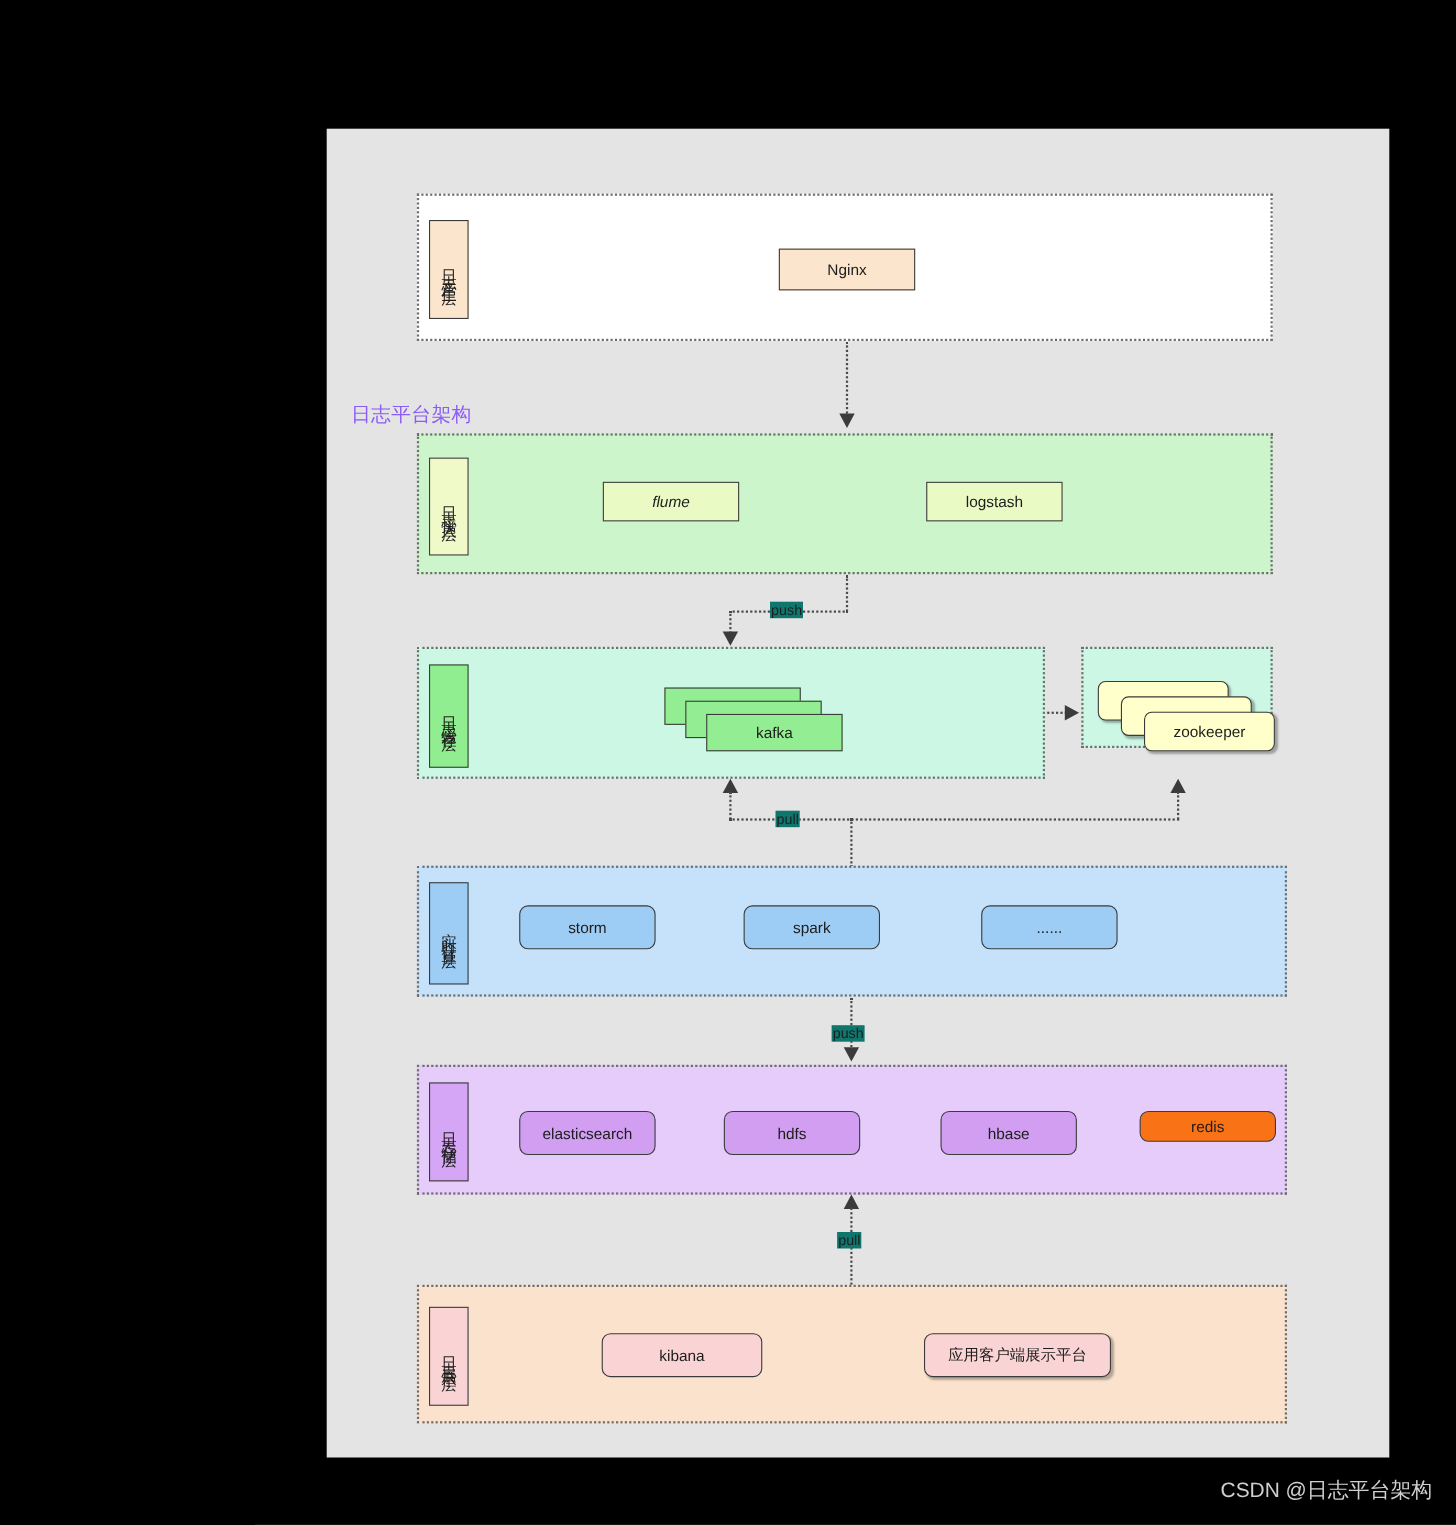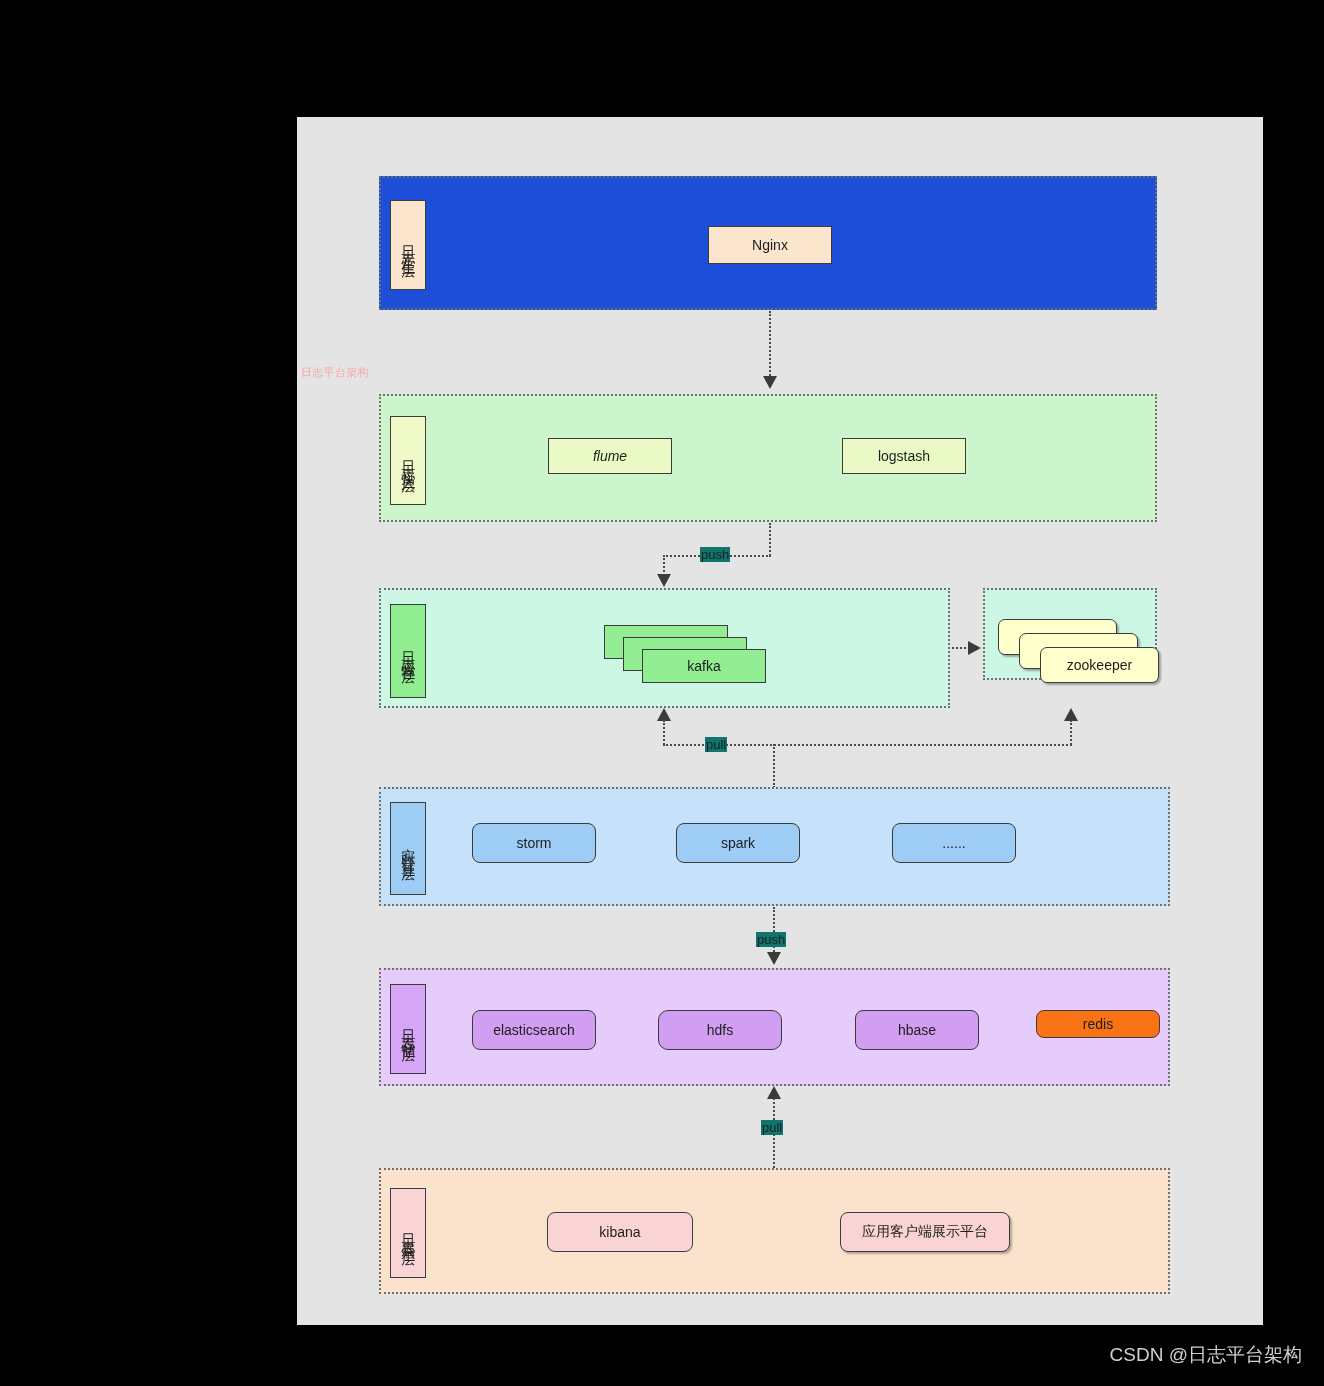--- a/index.html
+++ b/index.html
@@ -19,23 +19,23 @@
   #board {
     position: absolute;
     left: 297px; top: 117px;
     width: 966px; height: 1208px;
     background: #e4e4e4;
     box-shadow: 2px 2px 3px rgba(0,0,0,0.45);
   }
   
   #diagram-title {
     position: absolute;
-    left: 301px; top: 365px;
-    font-size: 11px;
-    color: #fca5a5;
+    left: 319px; top: 365px;
+    font-size: 18px;
+    color: #8b5cf6;
     white-space: nowrap;
     letter-spacing: 0.3px;
   }
   
   .layer {
     position: absolute;
     border: 2px dotted #6f6f6f;
   }
   .layer-tag {
     position: absolute;
@@ -59,21 +59,21 @@
     display: flex;
     align-items: center;
     justify-content: center;
     font-size: 14px;
     color: #1d1d1d;
     white-space: nowrap;
   }
   .node.round { border-radius: 8px; }
 
   
-  #layer-produce { left: 379px; top: 176px; width: 778px; height: 134px; background: #1d4ed8; }
+  #layer-produce { left: 379px; top: 176px; width: 778px; height: 134px; background: #ffffff; }
   #tag-produce  { top: 22px; height: 90px; background: #fce5cd; }
   #node-nginx   { left: 327px; top: 48px; width: 124px; height: 38px; background: #fce5cd; }
 
   
   #layer-access { left: 379px; top: 394px; width: 778px; height: 128px; background: #ccf5cc; }
   #tag-access   { top: 20px; height: 89px; background: #f0fac8; }
   #node-flume   { left: 167px; top: 42px; width: 124px; height: 36px; background: #eafac4; font-style: italic; }
   #node-logstash{ left: 461px; top: 42px; width: 124px; height: 36px; background: #eafac4; }
 
   
@@ -103,21 +103,21 @@
   #layer-compute { left: 379px; top: 787px; width: 791px; height: 119px; background: #c6e2fb; }
   #tag-compute   { top: 13px; height: 93px; background: #9dcdf5; }
   #node-storm  { left:  91px; top: 34px; width: 124px; height: 40px; background: #9dcdf5; }
   #node-spark  { left: 295px; top: 34px; width: 124px; height: 40px; background: #9dcdf5; }
   #node-etc    { left: 511px; top: 34px; width: 124px; height: 40px; background: #9dcdf5; }
 
   
   #layer-storage { left: 379px; top: 968px; width: 791px; height: 118px; background: #e6ccfb; }
   #tag-storage   { top: 14px; height: 90px; background: #d5a6f5; }
   #node-es    { left:  91px; top: 40px; width: 124px; height: 40px; background: #d19ef2; text-align: center; }
-  #node-hdfs  { left: 277px; top: 40px; width: 124px; height: 40px; background: #d19ef2; border-radius: 10px; }
+  #node-hdfs  { left: 277px; top: 40px; width: 124px; height: 40px; background: #d19ef2; }
   #node-hbase { left: 474px; top: 40px; width: 124px; height: 40px; background: #d19ef2; }
   #node-redis { left: 655px; top: 40px; width: 124px; height: 28px; background: #f97316; }
 
   
   #layer-display { left: 379px; top: 1168px; width: 791px; height: 126px; background: #fbe2cc; }
   #tag-display   { top: 18px; height: 90px; background: #fad4d4; }
   #node-kibana  { left: 166px; top: 42px; width: 146px; height: 40px; background: #fad4d4; }
   #node-app     { left: 459px; top: 42px; width: 170px; height: 40px; background: #fad4d4; box-shadow: 2px 2px 2px rgba(0,0,0,0.28); }
 
   

